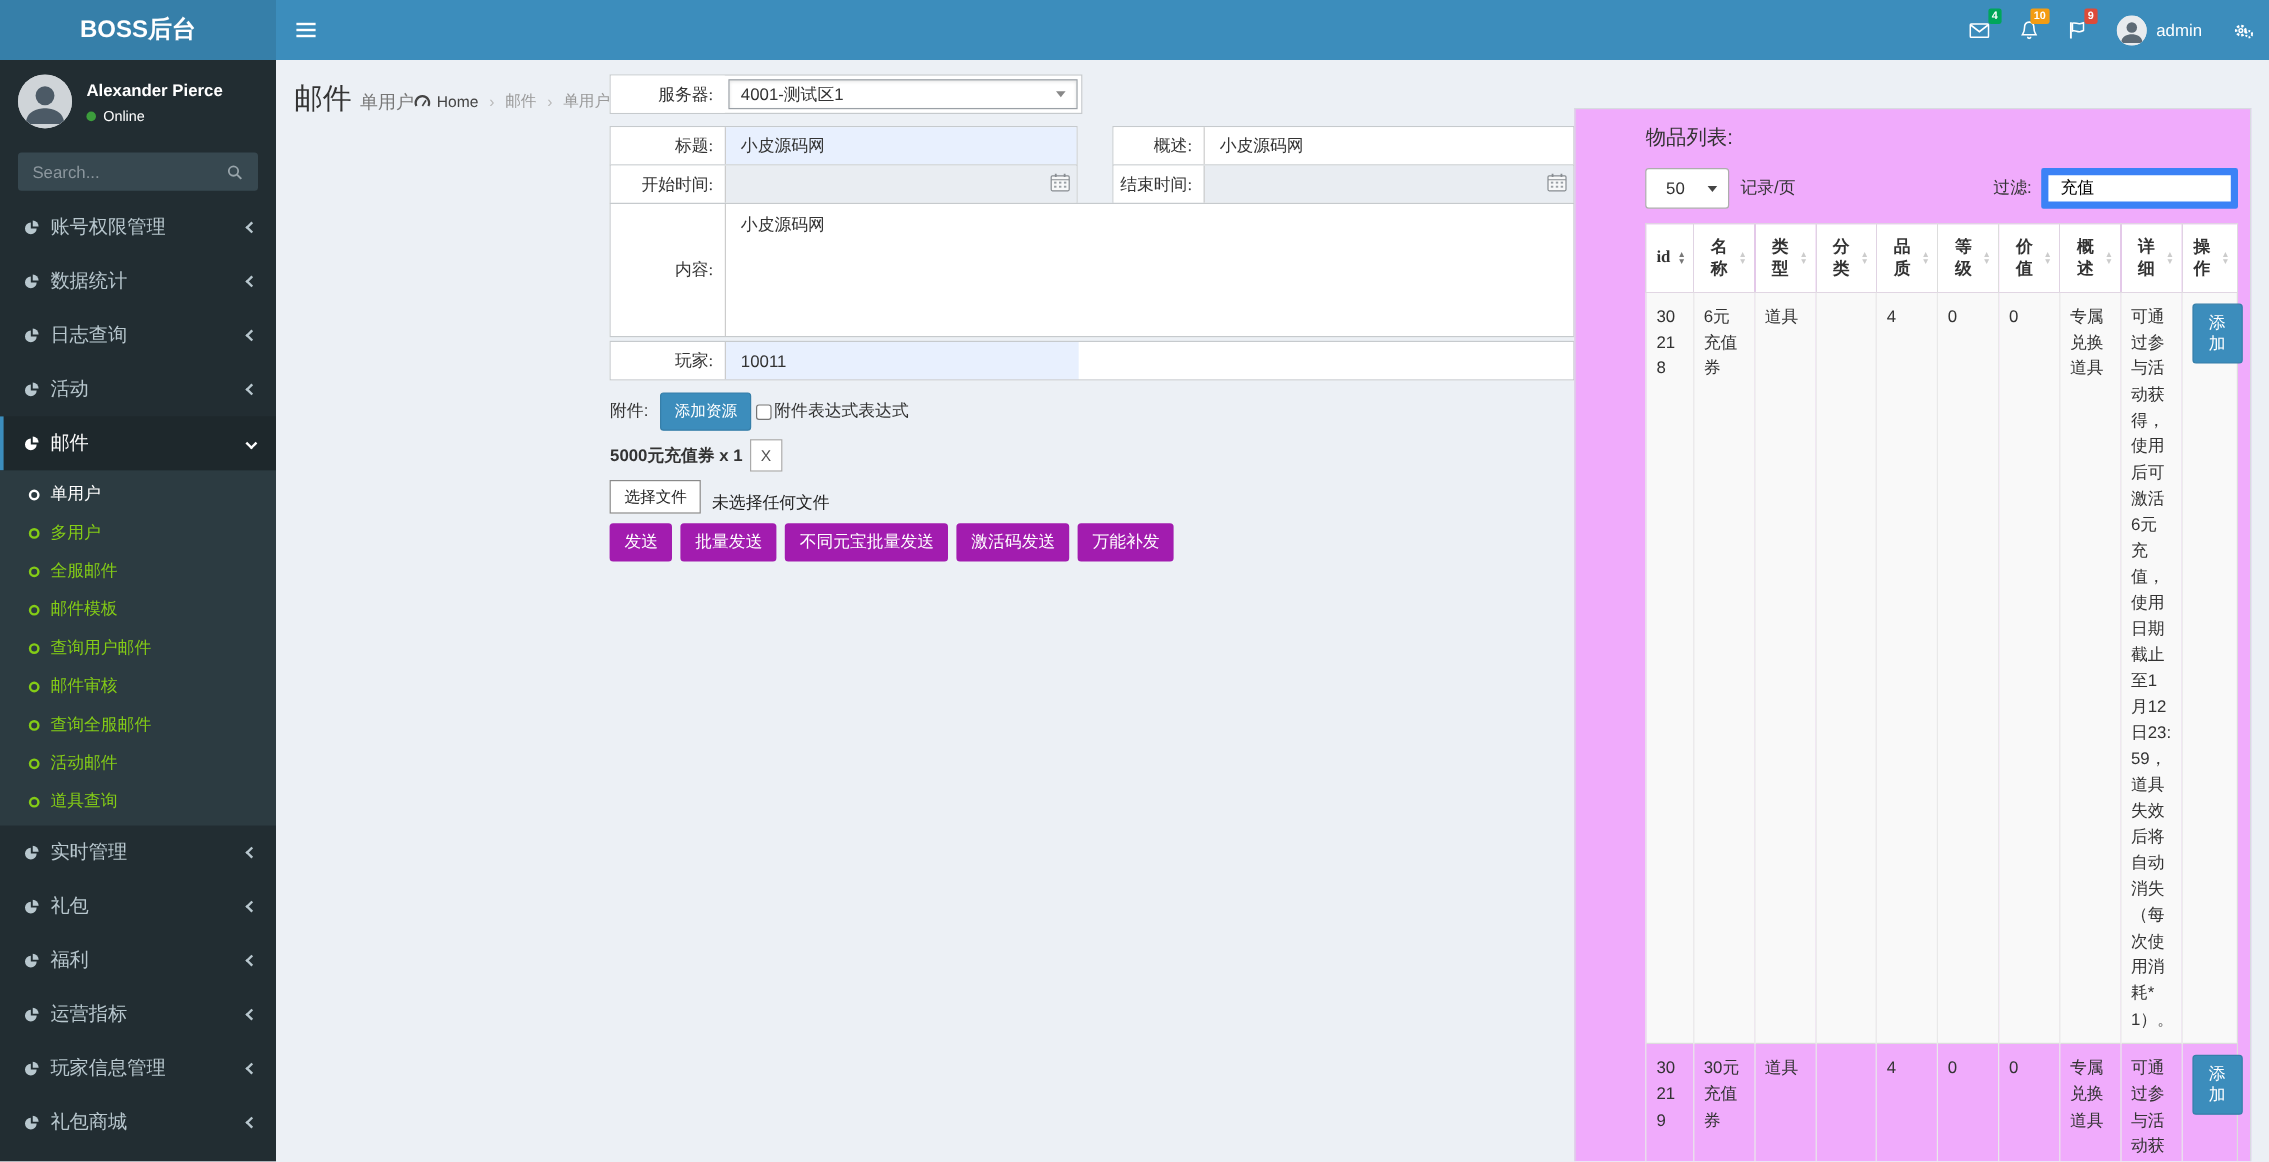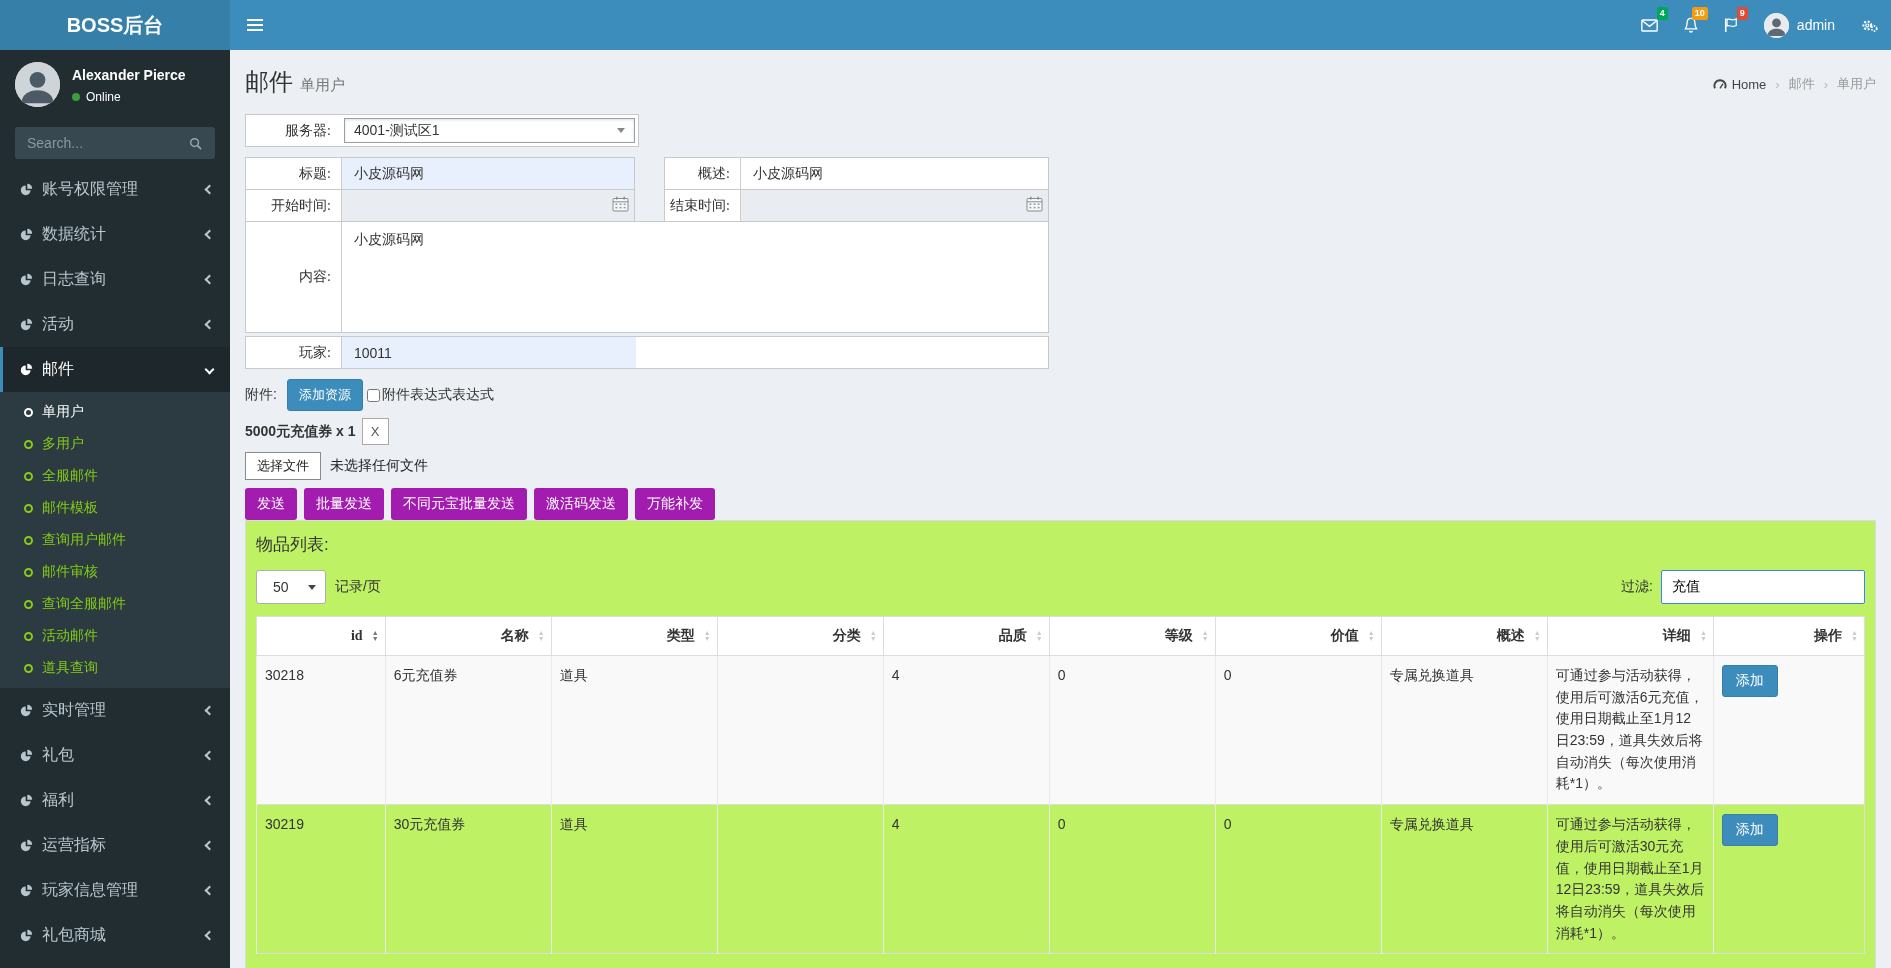--- a/index.html
+++ b/index.html
@@ -17,21 +17,21 @@
   .nav-item{position:relative;display:flex;align-items:center;padding:0 13px;color:#fff;cursor:pointer;}
   .nav-icon svg{display:block;}
   .badge{position:absolute;top:7px;right:3px;font-size:9px;font-weight:bold;padding:2px 3px;border-radius:2px;color:#fff;line-height:1;}
   .nav-user{gap:8px;}
   .avatar-sm{width:25px;height:25px;border-radius:50%;background:#e8ebee;overflow:hidden;flex-shrink:0;}
   .avatar-lg{width:45px;height:45px;border-radius:50%;background:#cfd4d8;overflow:hidden;flex-shrink:0;}
 
   
   .main{display:flex;flex:1;min-height:0;}
   .sidebar{width:230px;background:#222d32;flex-shrink:0;overflow:hidden;}
-  .content{flex:1;min-width:0;padding:12px 15px 0;display:flex;flex-direction:column;overflow:hidden;}
+  .content{flex:1;min-width:0;padding:12px 15px 0;display:flex;flex-direction:row;overflow:hidden;}
 
   
   .user-panel{display:flex;gap:12px;padding:12px 15px 10px;}
   .user-name{color:#fff;font-weight:bold;font-size:14px;margin-top:5px;}
   .user-status{color:#fff;font-size:12px;margin-top:7px;display:flex;align-items:center;gap:6px;cursor:pointer;}
   .dot{width:8px;height:8px;background:#3c9d3c;border-radius:50%;}
   .search{margin:10px 15px 8px;display:flex;background:#374850;border-radius:3px;overflow:hidden;}
   .search input{flex:1;background:transparent;border:0;color:#ccc;padding:8px 12px;font-size:14px;outline:none;min-width:0;}
   .search input::placeholder{color:#8c979e;}
   .search button{background:transparent;border:0;color:#99a5ab;padding:0 13px;cursor:pointer;}
@@ -73,34 +73,34 @@
   .fdate{flex:1;border-left:1px solid #ccc;background:#e9edf2;display:flex;align-items:center;justify-content:flex-end;padding-right:5px;cursor:pointer;}
   .ftextarea{flex:1;border:0;border-left:1px solid #ccc;resize:none;padding:9px 12px;font:inherit;color:#333;outline:none;background:#fff;}
   .fspacer{flex:1;background:#fff;}
   .attach-row{display:flex;align-items:center;margin:10px 0 7px;}
   .btn-primary{background:#3c8dbc;border:1px solid #367fa9;color:#fff;padding:6px 11px;font-size:13px;border-radius:3px;cursor:pointer;margin:0 2px 0 10px;}
   .chk{display:flex;align-items:center;cursor:pointer;margin-left:2px;}
   .chk input{margin-right:2px;}
   .chip-row{display:flex;align-items:center;margin:4px 0 7px;}
   .chip-label{font-weight:bold;}
   .btn-x{width:27px;height:27px;border:1px solid #aaa;background:#fff;color:#555;font-size:13px;margin-left:6px;cursor:pointer;}
-  .file-row{display:flex;align-items:center;margin:2px 0 8px;}
+  .file-row{display:flex;align-items:flex-end;margin:2px 0 8px;}
   .btn-file{border:1px solid #8a8a8a;background:#fff;padding:4px 11px;font-size:13px;color:#222;cursor:pointer;}
   .file-status{margin-left:9px;color:#222;}
   .actions{display:flex;margin-top:4px;}
   .btn-cyan{background:#a21caf;border:0;color:#fff;padding:7px 12px;font-size:14px;border-radius:3px;cursor:pointer;margin-right:7px;text-align:center;}
 
   
-  .items-panel{margin-top:0;background:#bef264;border:1px solid #d7dbe0;border-bottom:none;flex:1;min-height:0;overflow:hidden;}
+  .items-panel{margin-top:28px;background:#f0abfc;border:1px solid #d7dbe0;border-bottom:none;flex:1;min-height:0;overflow:hidden;padding-left:48px;}
   .panel-title{font-size:17px;color:#333;padding:12px 10px 2px;}
   .toolbar{display:flex;align-items:center;justify-content:space-between;padding:12px 10px 10px;}
   .toolbar .tleft{display:flex;align-items:center;gap:9px;}
   .toolbar .tright{display:flex;align-items:center;gap:8px;color:#333;}
   .select-sm{width:70px;height:34px;border:1px solid #adadad;border-radius:3px;background:#fff;display:flex;align-items:center;justify-content:space-between;padding:0 9px 0 16px;cursor:pointer;}
-  .filter-input{width:204px;height:34px;border:1px solid #3b82f6;border-radius:2px;padding:0 10px;font:inherit;outline:none;}
+  .filter-input{width:164px;height:34px;border:6px solid #3b82f6;border-radius:2px;padding:0 10px;font:inherit;outline:none;}
   .items-table{width:calc(100% - 20px);margin:2px 10px 0;border-collapse:collapse;table-layout:fixed;border:1px solid #ddd;}
   .items-table th{font-weight:bold;text-align:right;padding:10px 22px 10px 8px;border:1px solid #ddd;position:relative;font-size:14px;cursor:pointer;background:#fff;font-family:Liberation Serif, serif;}
   .items-table th:first-child{width:8%;}
   .items-table th:last-child{width:9.4%;}
   .sort{position:absolute;right:6px;top:50%;transform:translateY(-50%);display:inline-flex;flex-direction:column;color:#ccc;font-size:7px;line-height:6px;}
   .sort.sorted{color:#777;}
   .items-table td{padding:9px 8px;vertical-align:top;border-left:1px solid #e9e9e9;border-top:1px solid #ddd;line-height:1.55;word-break:break-all;}
   .items-table tr.striped td{background:#f9f9f9;}
   .btn-add{background:#3c8dbc;border:1px solid #367fa9;color:#fff;padding:6px 13px;border-radius:3px;font-size:14px;cursor:pointer;}
 </style>

